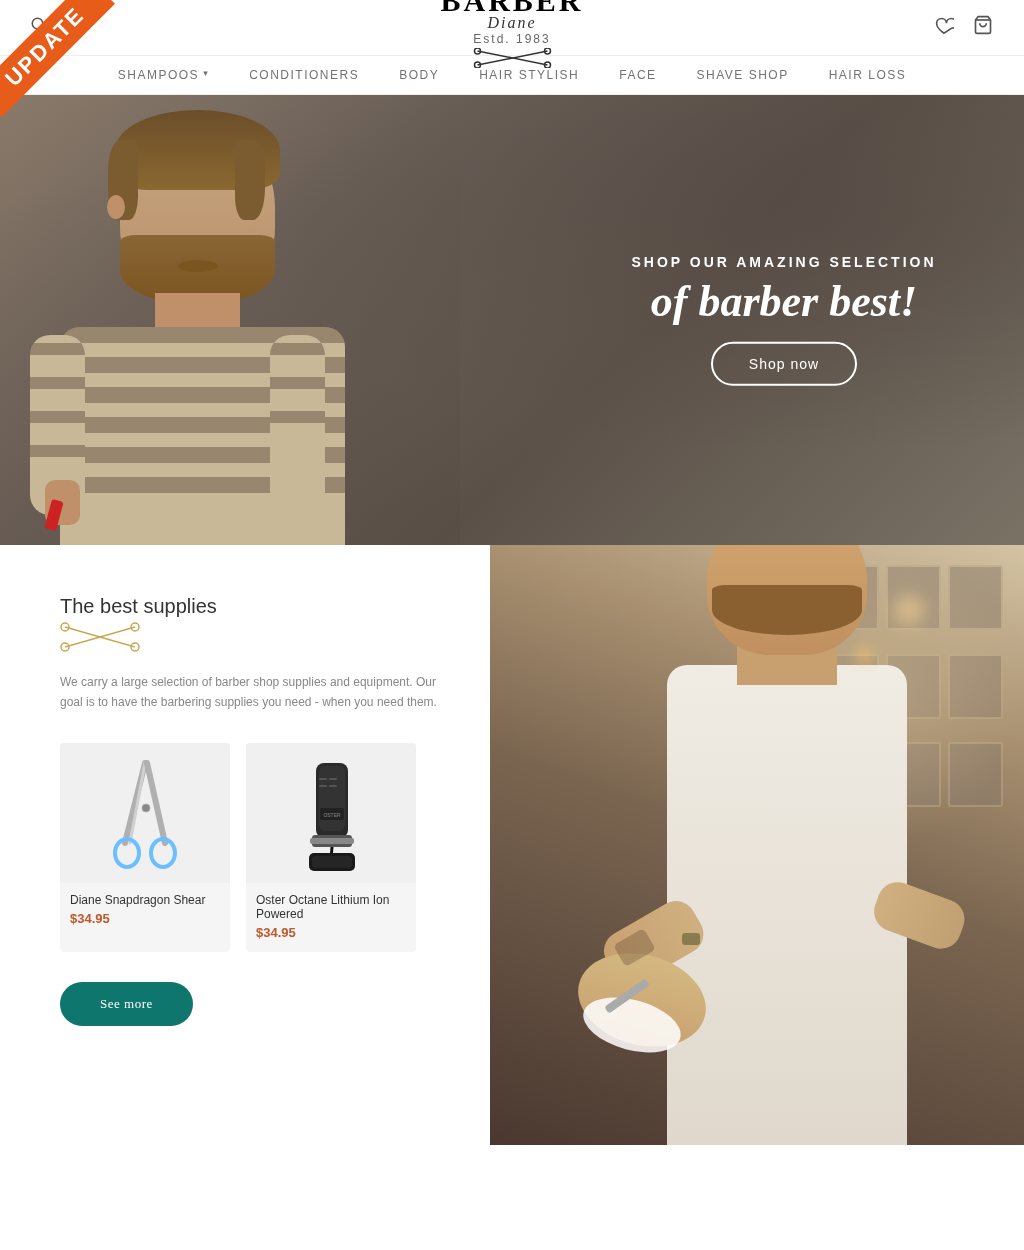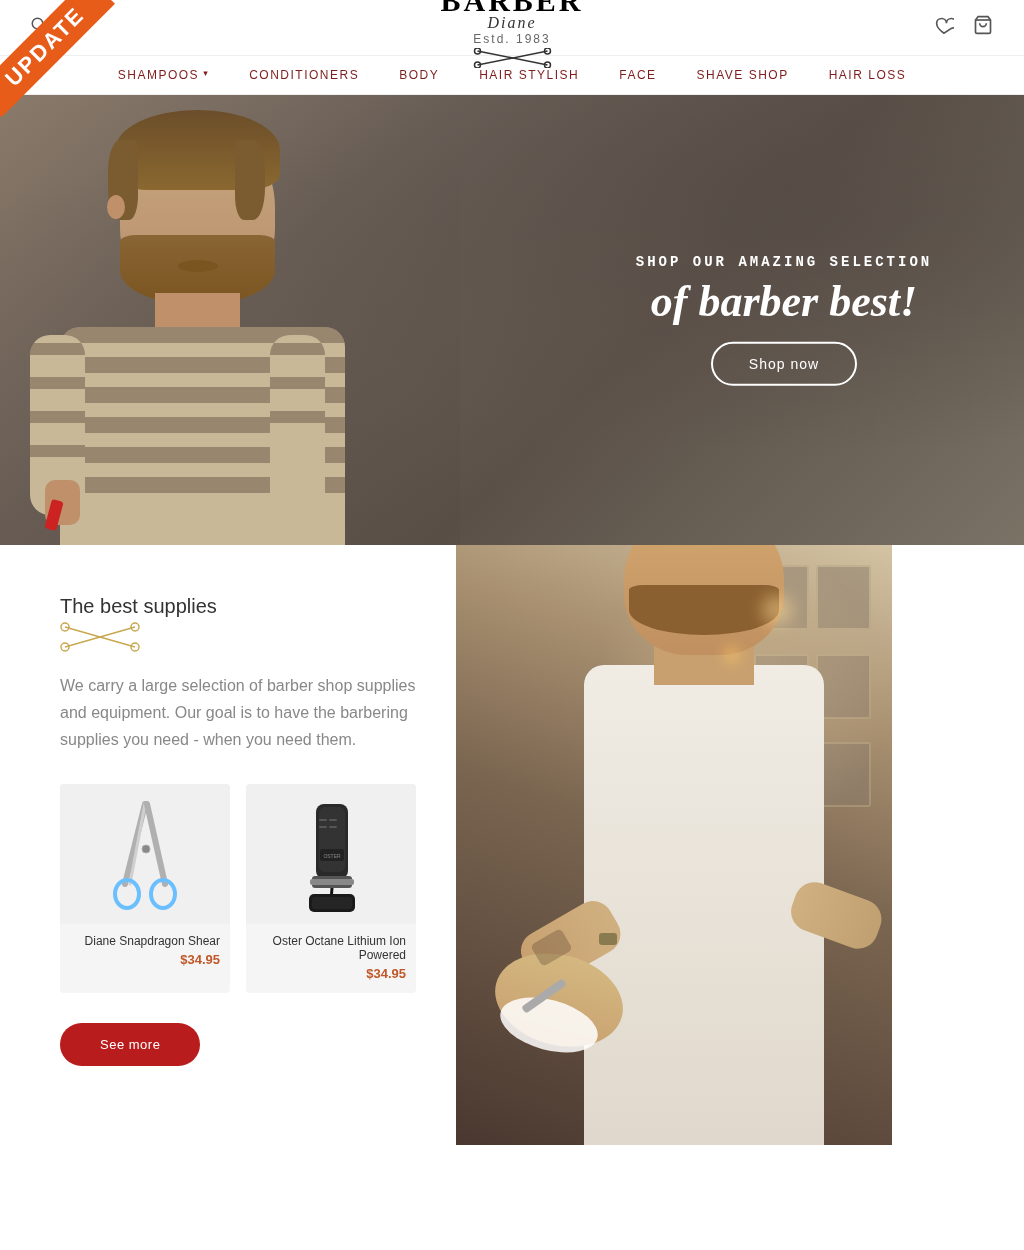--- a/index.html
+++ b/index.html
@@ -69,21 +69,21 @@
       padding: 12px 0;
       gap: 40px;
       background: #fff;
       border-bottom: 1px solid #eee;
     }
     .nav-item {
       font-family: Arial, sans-serif;
       font-size: 12px;
       letter-spacing: 1.5px;
       text-transform: uppercase;
-      color: #7f1d1d;
+      color: #737373;
       cursor: pointer;
       display: flex;
       align-items: flex-start;
       gap: 4px;
     }
     .nav-arrow { font-size: 9px; }
 
     
     .hero {
       position: relative;
@@ -119,21 +119,21 @@
     .hero-content {
       position: absolute;
       right: 60px;
       top: 50%;
       transform: translateY(-50%);
       width: 360px;
       color: #fff;
       text-align: center;
     }
     .hero-subtitle {
-      font-family: Liberation Mono, monospace;
+      font-family: Liberation Sans, sans-serif;
       font-size: 14px;
       letter-spacing: 3px;
       text-transform: uppercase;
       font-weight: 600;
       margin-bottom: 8px;
     }
     .hero-title {
       font-family: 'Georgia', serif;
       font-size: 44px;
       font-style: italic;
@@ -157,21 +157,21 @@
       border-radius: 30px;
       font-size: 14px;
       font-family: Arial, sans-serif;
       cursor: pointer;
       letter-spacing: 1px;
     }
 
     
     .lower-section {
       display: flex;
-      width: 892px;
+      width: 1024px;
       min-height: 600px;
     }
     .left-panel {
       width: 490px;
       padding: 50px 40px 40px 60px;
       background: #fff;
     }
     .right-panel {
       width: 534px;
       background: linear-gradient(180deg, #c4b89a 0%, #a89070 30%, #7a6855 60%, #5a4a40 100%);
@@ -188,33 +188,32 @@
     }
     .supplies-title {
       font-family: 'Georgia', serif;
       font-size: 32px;
       font-style: italic;
       font-weight: bold;
       color: #222;
       margin-bottom: 10px;
     }
     .supplies-desc {
-      font-size: 16px;
+      font-size: 12px;
       color: #888;
       line-height: 1.7;
       margin-bottom: 30px;
       font-family: Arial, sans-serif;
     }
 
     
     .product-grid {
       display: flex;
       gap: 16px;
       margin-bottom: 30px;
-      text-align: right;
     }
     .product-card {
       width: 170px;
       background: #f5f5f5;
       border-radius: 4px;
       overflow: hidden;
       cursor: pointer;
     }
     .product-img {
       width: 100%;
@@ -236,27 +235,27 @@
     }
     .product-price {
       font-size: 13px;
       color: #b85c1a;
       font-family: Arial, sans-serif;
       font-weight: 600;
     }
 
     .see-more-btn {
       display: inline-block;
-      background: #b91c1c;
+      background: #0f766e;
       color: #fff;
       border: none;
       border-radius: 30px;
       padding: 14px 40px;
       font-size: 13px;
-      font-family: Liberation Sans, sans-serif;
+      font-family: Liberation Serif, serif;
       cursor: pointer;
       letter-spacing: 0.5px;
     }
     .barber-bg {
       position: absolute;
       inset: 0;
       background: linear-gradient(200deg, #d4c4a4 0%, #a89070 25%, #7a6550 50%, #4a3830 100%);
     }
 
     

